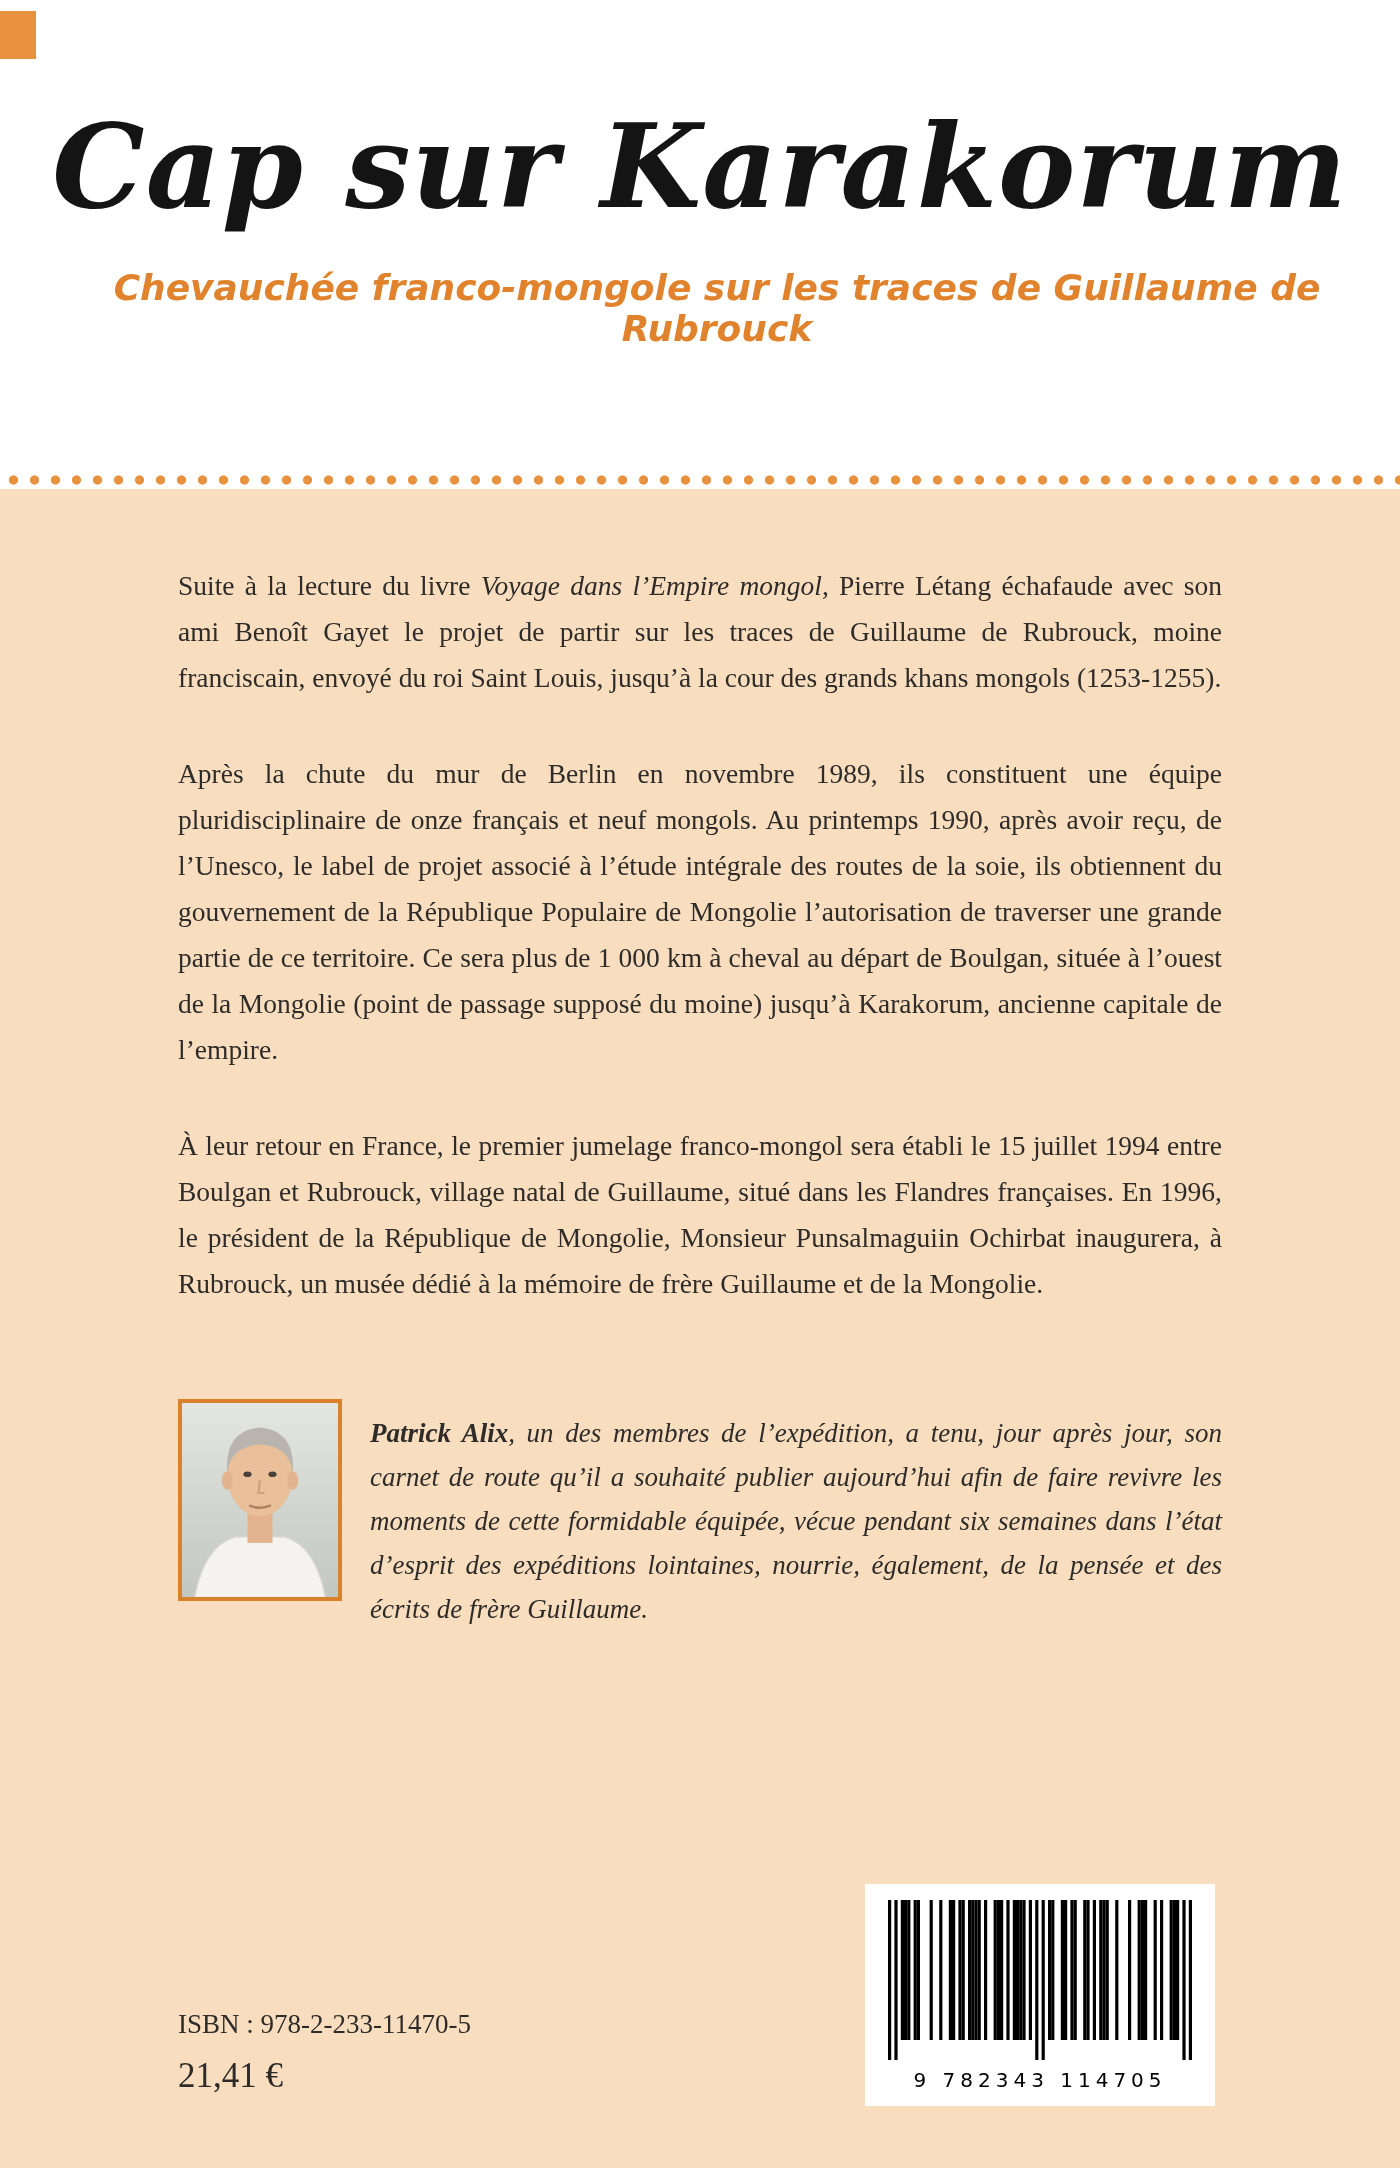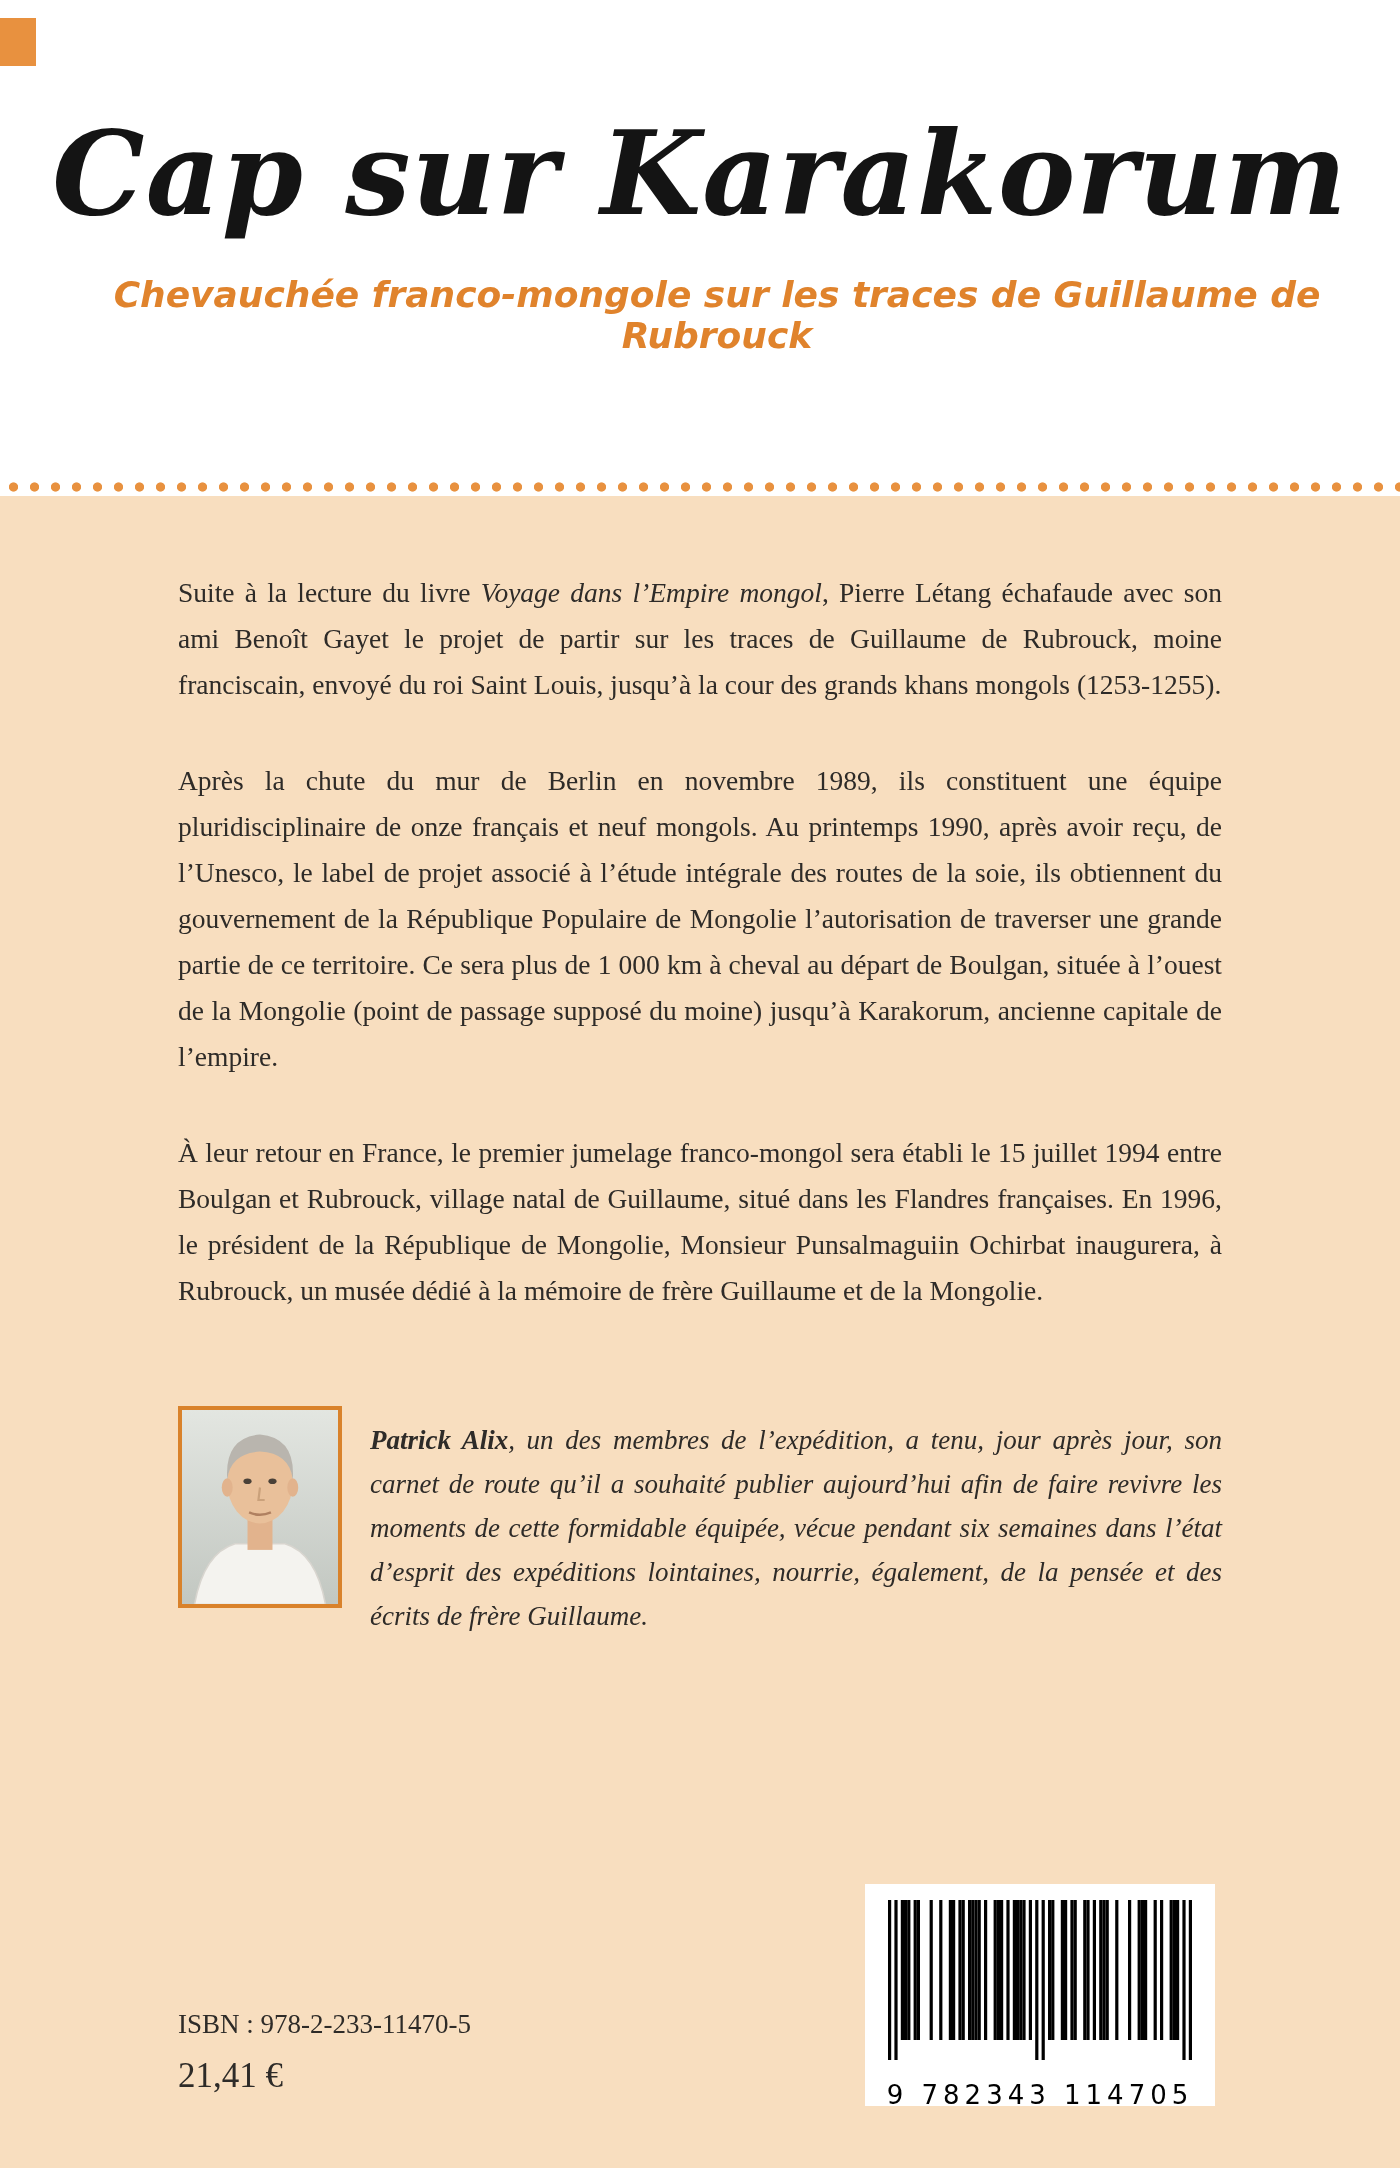--- a/index.html
+++ b/index.html
@@ -4,21 +4,21 @@
 <style>
   html, body { margin:0; padding:0; background:#ffffff; }
   .page {
     position:relative; width:1400px; height:2168px; overflow:hidden;
     background:#ffffff; font-family:"Liberation Serif", serif;
   }
   
   .top-section { position:relative; height:478px; background:#ffffff; text-align:center; }
   .spine-corner { position:absolute; top:0; left:0; width:36px; height:48px; background:#e8913f; }
   .title {
-    margin:18px; padding-top:92px;
+    margin:11px; padding-top:92px;
     font-family:"DejaVu Serif", serif; font-style:italic; font-weight:bold;
     font-size:116px; line-height:1.1; color:#141414; letter-spacing:1px;
   }
   .subtitle {
     margin-top:36px;
     font-family:"DejaVu Sans", sans-serif; font-style:italic; font-weight:bold;
     font-size:36px; color:#e0832c;margin-left:34px;
   }
   .dots {
     position:absolute; left:0; right:0; bottom:0; height:18px;
@@ -47,22 +47,22 @@
   
   .isbn-block { position:absolute; left:178px; bottom:72px; color:#2e2b28; text-align:left; }
   .isbn-line { font-size:27px; margin-bottom:16px; }
   .price-line { font-size:35px; }
   .barcode-box {
     position:absolute; right:185px; bottom:62px; width:350px; height:222px;
     background:#ffffff; box-sizing:border-box; padding-top:16px;
     display:flex; flex-direction:column; align-items:center;
   }
   .barcode-digits {
-    font-family:"DejaVu Sans", sans-serif; font-size:26px; letter-spacing:5px;
-    margin-top:16px; color:#000;
+    font-family:"DejaVu Sans", sans-serif; font-size:20px; letter-spacing:5px;
+    margin-top:4px; color:#000;
   }
 </style>
 </head>
 <body>
 
 <div class="page">
 
   <div class="top-section">
     <div class="spine-corner"></div>
     <h1 class="title">Cap sur Karakorum</h1>

